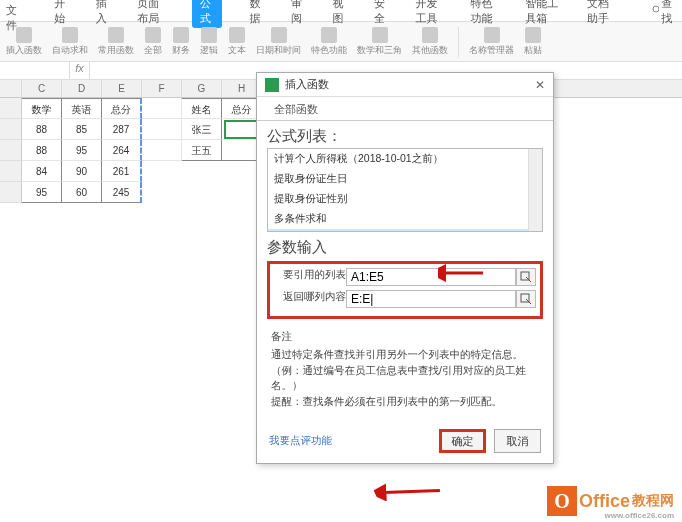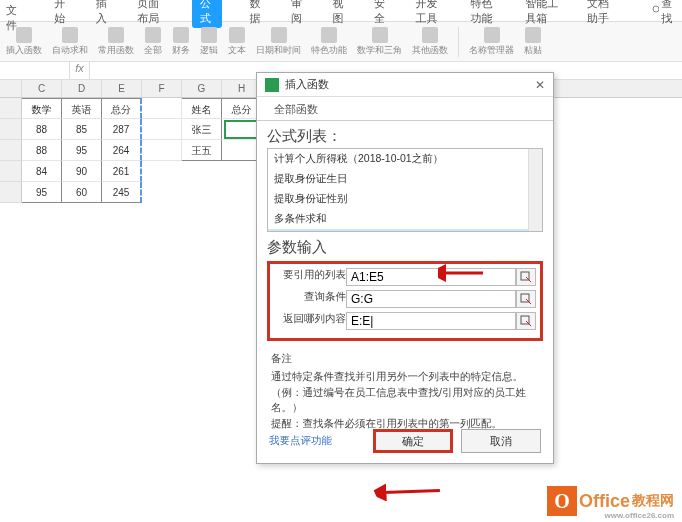--- a/index.html
+++ b/index.html
@@ -42,21 +42,21 @@
     .parambox{margin:4px 10px;border:3px solid #cc3322;padding:4px 4px;}
     .prow{display:flex;height:22px;gap:0;}
     .prow .pl{width:72px;text-align:right;font-size:10.5px;color:#444;}
     .prow input{flex:1;border:1px solid #bbb;height:18px;font-size:12px;padding:0 4px;}
     .prow .refbtn{width:20px;height:18px;border:1px solid #bbb;background:#f4f4f4;display:flex;align-items:center;justify-content:center;}
     .note{margin:10px 14px 0;font-size:10.5px;color:#444;line-height:1.5;}
     .note .title{margin-bottom:2px;}
     .foot{position:absolute;bottom:10px;left:0;right:0;display:flex;align-items:center;padding:0 12px;}
     .foot .help{color:#3a72c7;font-size:10.5px;}
     .foot .btns{margin-left:auto;display:flex;gap:8px;}
-    .btn{width:80px;height:24px;border:1px solid #aaa;background:#f4f4f4;font-size:11px;display:flex;align-items:center;justify-content:center;cursor:pointer;}
+    .btn{width:47px;height:24px;border:1px solid #aaa;background:#f4f4f4;font-size:11px;display:flex;align-items:center;justify-content:center;cursor:pointer;}
     .btn.primary{border:3px solid #cc3322;}
     .arrow1{position:absolute;left:438px;top:258px;color:#cc1111;font-size:28px;transform:rotate(0deg);}
     .arrow2{position:absolute;left:378px;top:472px;color:#cc1111;font-size:30px;transform:rotate(-25deg);}
     .logo{position:absolute;right:8px;bottom:6px;display:flex;align-items:center;gap:2px;font-weight:bold;}
     .logo .o{width:30px;height:30px;background:#e7651f;color:#fff;display:flex;align-items:center;justify-content:center;font-size:20px;font-family:Georgia,serif;}
     .logo .t1{color:#e38b3e;font-size:18px;}
     .logo .t2{color:#e38b3e;font-size:14px;}
     .logo .sub{font-size:8px;color:#aaa;position:absolute;right:0;bottom:-4px;}
   </style>
 </head>
@@ -230,30 +230,20 @@
       <div class="pl">要引用的列表</div>
       <input value="A1:E5" style="">
       <div class="refbtn">
           <svg width="12" height="12">
             <rect x="1" y="1" width="8" height="8" fill="none" stroke="#555"></rect>
             <path d="M6 6 L11 11" stroke="#c22"></path>
           </svg>
         </div>
     </div>
     <div class="prow">
-      <div class="pl">查询条件</div>
-      <input value="G:G" style="">
-      <div class="refbtn">
-          <svg width="12" height="12">
-            <rect x="1" y="1" width="8" height="8" fill="none" stroke="#555"></rect>
-            <path d="M6 6 L11 11" stroke="#c22"></path>
-          </svg>
-        </div>
-    </div>
-    <div class="prow">
       <div class="pl">返回哪列内容</div>
       <input value="E:E|" style="">
       <div class="refbtn">
           <svg width="12" height="12">
             <rect x="1" y="1" width="8" height="8" fill="none" stroke="#555"></rect>
             <path d="M6 6 L11 11" stroke="#c22"></path>
           </svg>
         </div>
     </div>
   </div>

